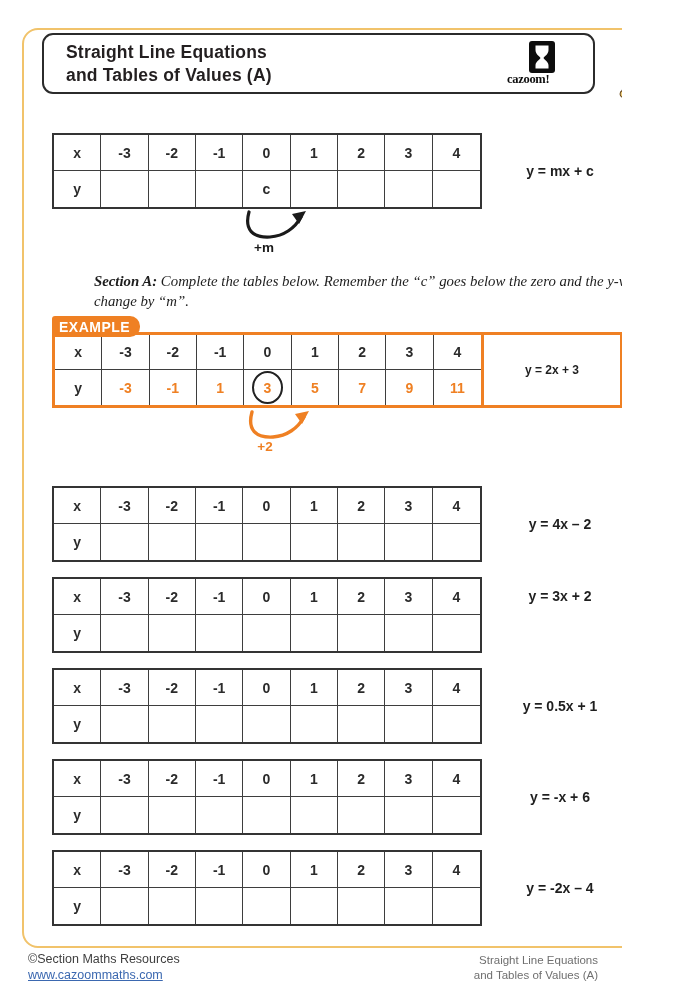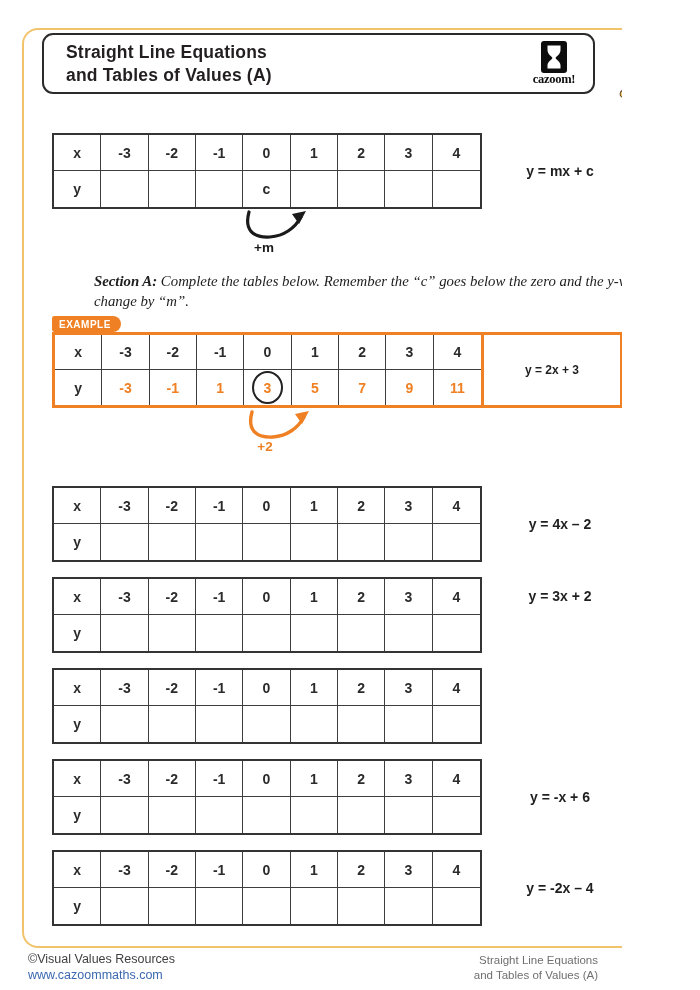--- a/index.html
+++ b/index.html
@@ -11,21 +11,21 @@
     position:absolute; left:22px; top:28px; width:652px; height:916px;
     border:2.5px solid var(--border-amber,#f1c36b); border-radius:16px;
   }
   
   .header-box {
     position:absolute; left:42px; top:33px; width:549px; height:57px;
     border:2.5px solid #2b2b2b; border-radius:11px; background:#fff;
     display:flex; align-items:center; justify-content:space-between;
   }
   .page-title { padding-left:22px; font-size:17.5px; font-weight:bold; color:#231f20; line-height:1.3; letter-spacing:0.2px; }
-  .logo { width:70px; text-align:center; padding-right:4px; }
+  .logo { width:70px; padding-right:16px; }
   .logo-mark { display:block; margin:0 auto; }
   .logo-text { font-family:"Liberation Serif", serif; font-weight:bold; font-size:12.5px; color:#0d0d0d; letter-spacing:-0.3px; margin-top:-1px; }
   
   .character { position:absolute; left:596px; top:20px; z-index:5; }
   
   .intro, .section-a {
     position:absolute; left:55px; font-family:"Liberation Serif", serif; font-style:italic;
     font-size:14.8px; color:#1d1d1d; line-height:1.38;
   }
   .intro { top:92px; width:470px; }
@@ -49,21 +49,21 @@
     display:flex; align-items:center; justify-content:center;
     font-size:14px; font-weight:bold; color:#1f1f1f;
   }
   
   .arrow { position:absolute; }
   .arrow-label { position:absolute; width:46px; text-align:center; font-size:13.5px; font-weight:bold; color:#1a1a1a; }
   .arrow-label.orange { color:var(--accent-orange,#ef8023); }
   
   .example-badge {
     position:absolute; left:52px; top:316px; z-index:3;
-    background:var(--accent-orange,#ef8023); color:#fff; font-size:10px; font-weight:bold;
+    background:var(--accent-orange,#ef8023); color:#fff; font-size:14px; font-weight:bold;
     letter-spacing:0.5px; padding:2.5px 10px 2.5px 7px; border-radius:3px 10px 10px 3px;
   }
   .example-wrap {
     position:absolute; left:52px; top:332px; width:571px; height:76px;
     border:3px solid var(--accent-orange,#ef8023); background:#fff; display:flex;
     box-sizing:border-box;
   }
   .example-grid {
     width:426px; display:grid; grid-template-columns:repeat(9,1fr); grid-auto-rows:1fr;
     border-right:3px solid var(--accent-orange,#ef8023);
@@ -72,21 +72,21 @@
   .example-eq {
     flex:1; display:flex; align-items:center; justify-content:center;
     font-size:12px; font-weight:bold; color:#1f1f1f;
   }
   .circle {
     width:27px; height:29px; border:2px solid #222; border-radius:50%;
     display:flex; align-items:center; justify-content:center;
   }
   
   .footer-left { position:absolute; left:28px; top:952px; font-size:12.5px; color:#3f3f3f; line-height:1.25; }
-  .footer-link { color:var(--link-blue,#3b68b0); cursor:pointer;margin-top:25px; }
+  .footer-link { color:var(--link-blue,#3b68b0); text-decoration:underline; cursor:pointer;margin-top:25px; }
   .footer-right { position:absolute; right:24px; top:953px; font-size:11.5px; color:#6f6f6f; text-align:right; line-height:1.3; }
 </style>
 </head>
 <body>
 
 <div class="page">
 
   <div class="border-frame"></div>
 
   <div class="header-box">
@@ -261,20 +261,21 @@
       <div class="cell lab">y</div>
       <div class="cell yval"></div>
       <div class="cell yval"></div>
       <div class="cell yval"></div>
       <div class="cell yval"></div>
       <div class="cell yval"></div>
       <div class="cell yval"></div>
       <div class="cell yval"></div>
       <div class="cell yval"></div>
     </div>
+  <div class="eq-label" style="top:668px;">y = 0.5x + 1</div>
 
   <div class="ntable" style="top:759px;">
       <div class="cell lab">x</div>
       <div class="cell xval">-3</div>
       <div class="cell xval">-2</div>
       <div class="cell xval">-1</div>
       <div class="cell xval">0</div>
       <div class="cell xval">1</div>
       <div class="cell xval">2</div>
       <div class="cell xval">3</div>
@@ -307,21 +308,21 @@
       <div class="cell yval"></div>
       <div class="cell yval"></div>
       <div class="cell yval"></div>
       <div class="cell yval"></div>
       <div class="cell yval"></div>
       <div class="cell yval"></div>
     </div>
   <div class="eq-label" style="top:850px;">y = -2x – 4</div>
 
   <div class="footer-left">
-    <div>©Visual Values Resources</div>
+    <div>©Section Maths Resources</div>
     <div><a class="footer-link">www.cazoommaths.com</a></div>
   </div>
   <div class="footer-right">
     <div>Straight Line Equations</div>
     <div>and Tables of Values (A)</div>
   </div>
 
 </div>
 
 </body></html>

